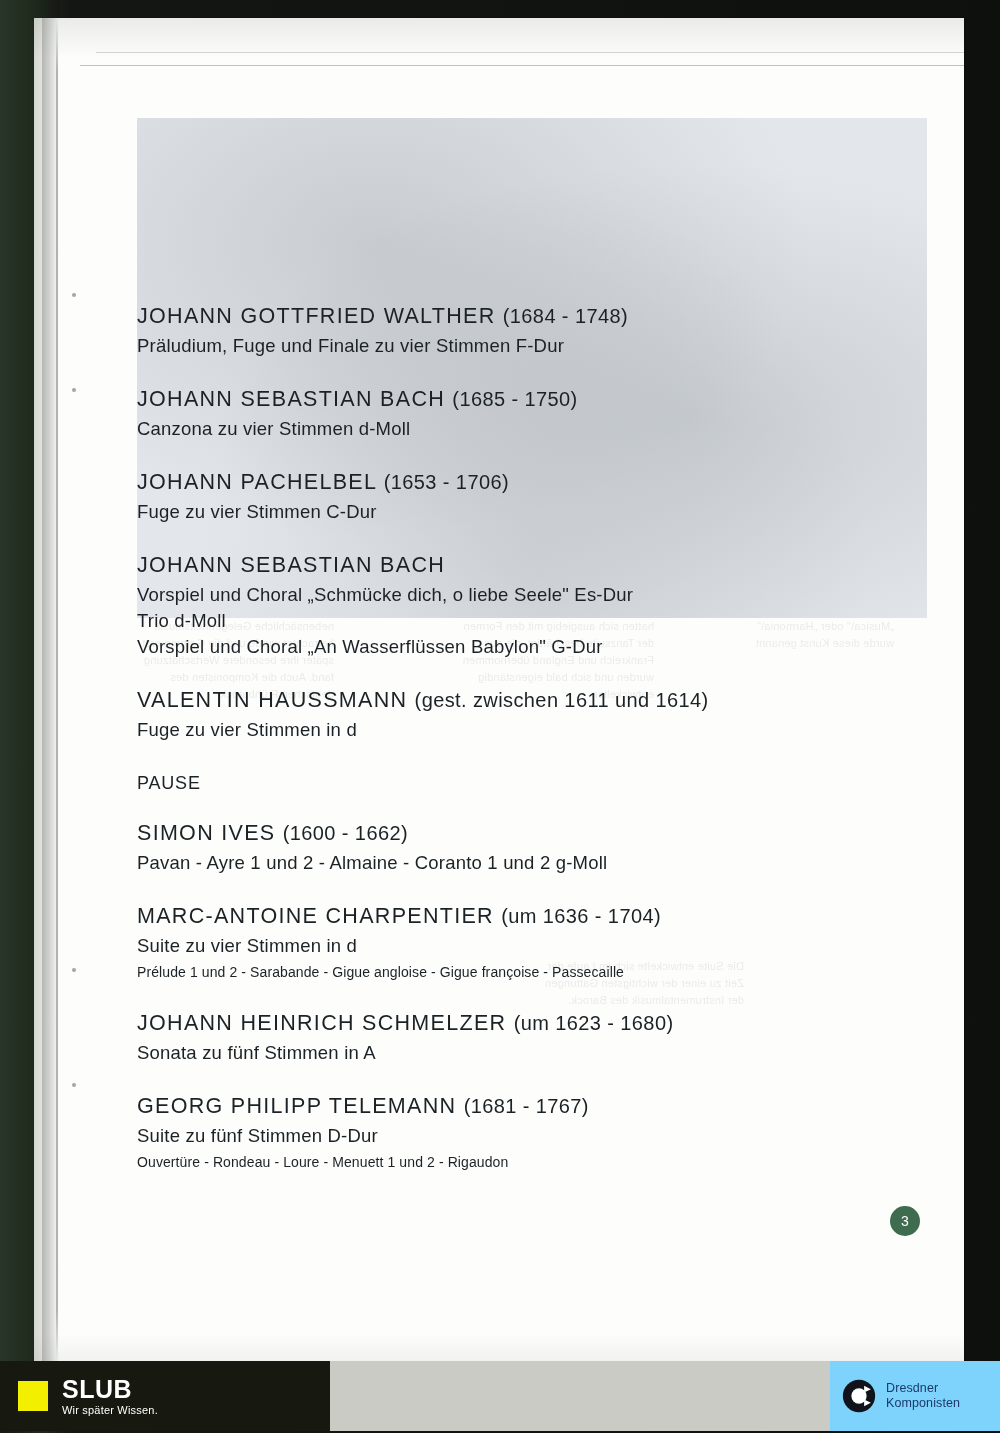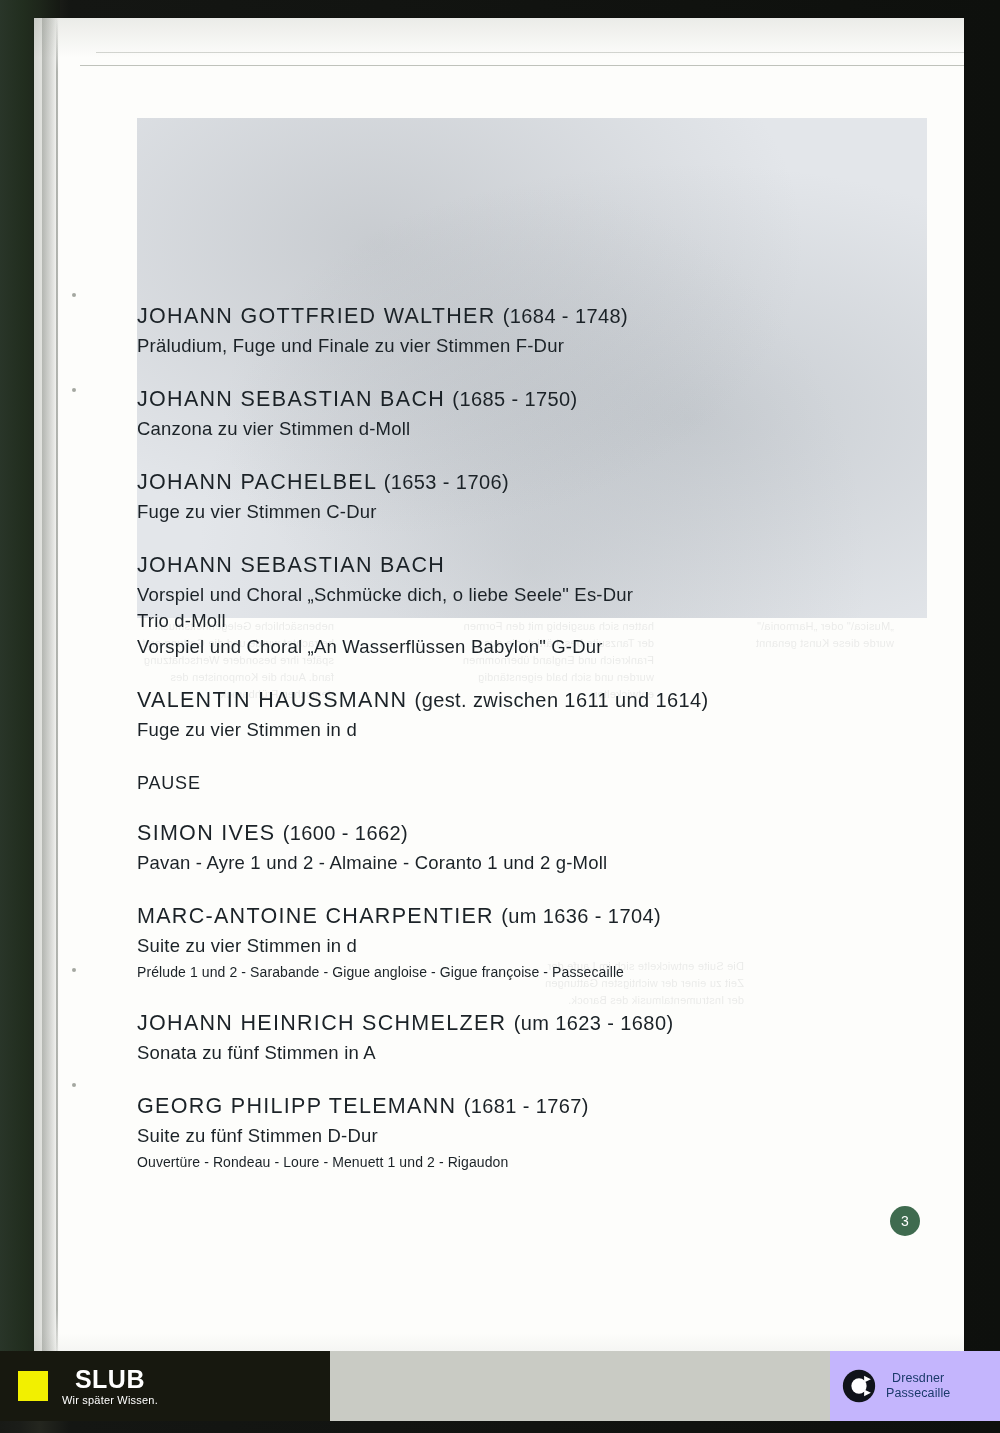--- a/index.html
+++ b/index.html
@@ -181,25 +181,24 @@
     font-size: 14px;
     display: flex;
     align-items: center;
     justify-content: center;
   }
 
   
   .bottom-bar {
     position: absolute;
     left: 0;
-    bottom: 12px;
+    bottom: 2px;
     width: 853px;
     height: 70px;
     background: #ffffff;
-    text-align: center;
   }
   .bar-left {
     position: absolute;
     left: 0; top: 0;
     width: 330px; height: 70px;
     background: #17180f;
     display: flex;
     align-items: center;
   }
   .slub-mark {
@@ -224,21 +223,21 @@
   .bar-mid {
     position: absolute;
     left: 330px; top: 0;
     width: 500px; height: 70px;
     background: #c9cbc4;
   }
   .bar-right {
     position: absolute;
     left: 830px; top: 0;
     width: 170px; height: 70px;
-    background: #c4b5fd;
+    background: #7dd3fc;
     display: flex;
     align-items: center;
   }
   .dp-logo {
     width: 34px; height: 34px;
     margin-left: 12px;
     margin-right: 10px;
     flex: none;
   }
   .dp-text {
@@ -342,16 +341,16 @@
   <div class="bar-right">
     <svg class="dp-logo" viewBox="0 0 40 40">
       <circle cx="20" cy="20" r="19" fill="#10131a"></circle>
       <circle cx="20" cy="20" r="9" fill="#ffffff"></circle>
       <path d="M20 2 A18 18 0 0 1 20 38 A9 9 0 0 0 20 20 A9 9 0 0 1 20 2 Z" fill="#ffffff" opacity="0"></path>
       <path d="M26 8 L34 12 L26 16 Z" fill="#ffffff"></path>
       <path d="M26 24 L34 28 L26 32 Z" fill="#ffffff"></path>
     </svg>
     <div class="dp-text">
       <div>Dresdner</div>
-      <div>Passecaille</div>
+      <div>Komponisten</div>
     </div>
   </div>
 </div>
 
 </body></html>

